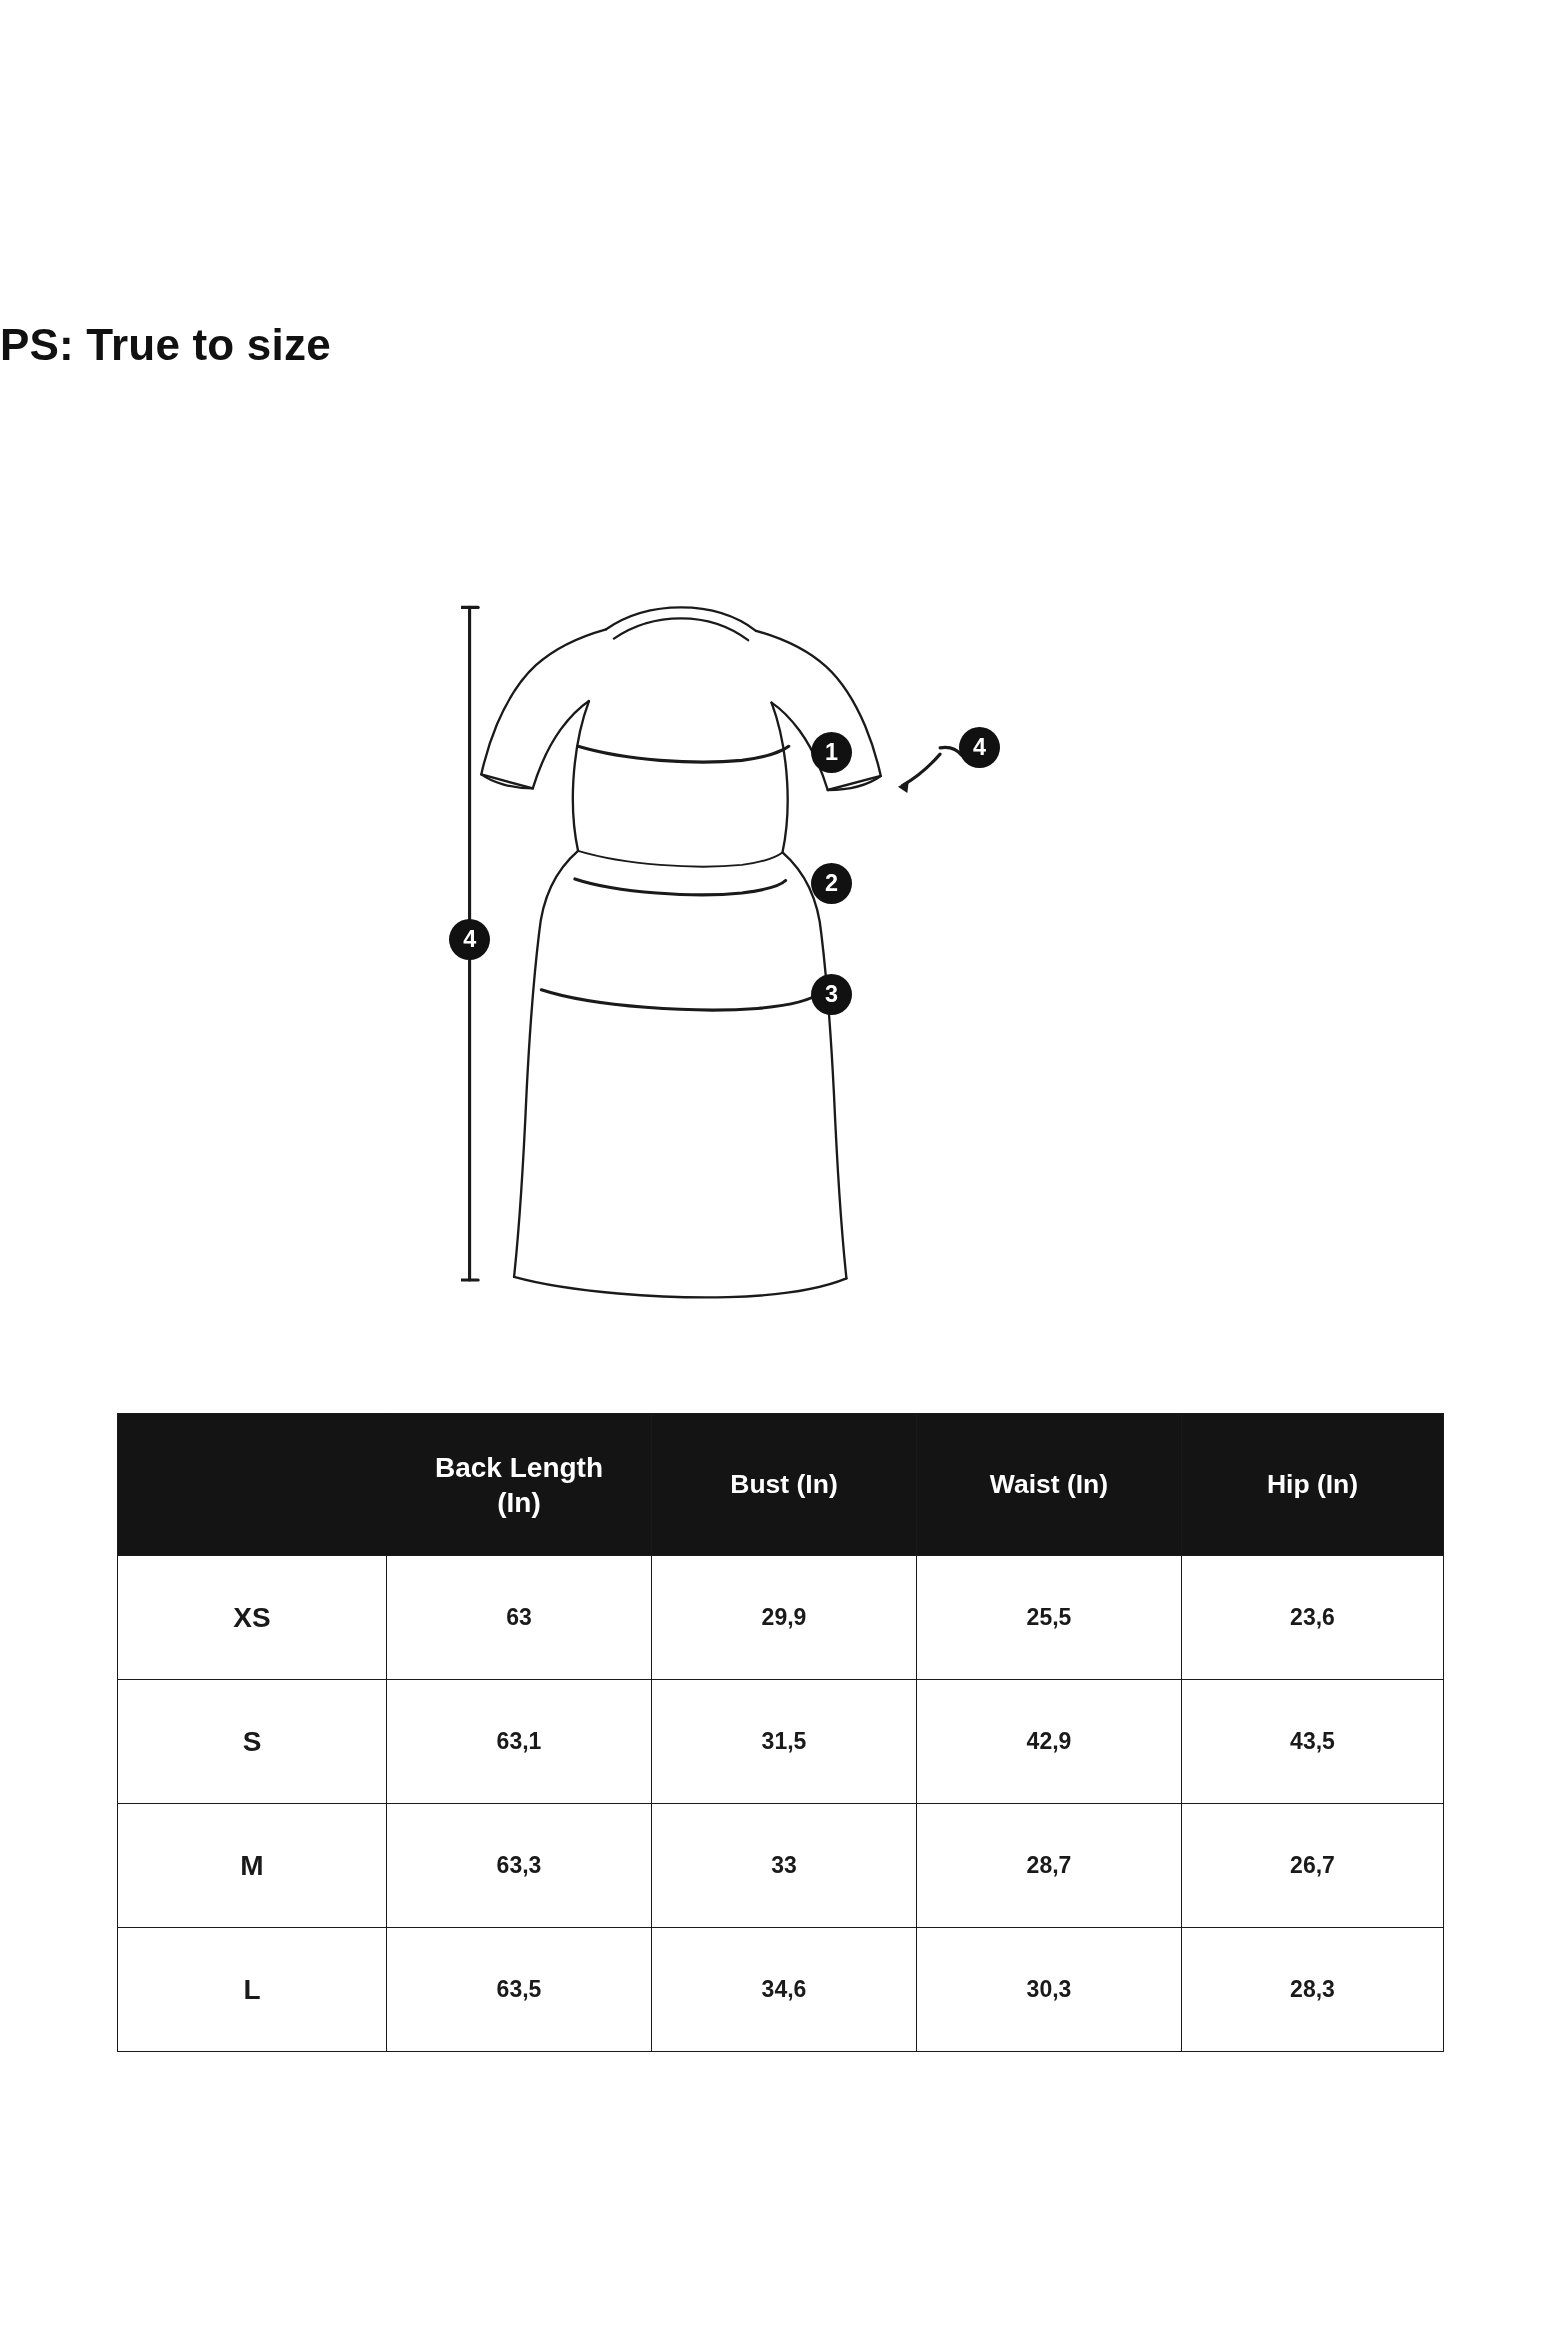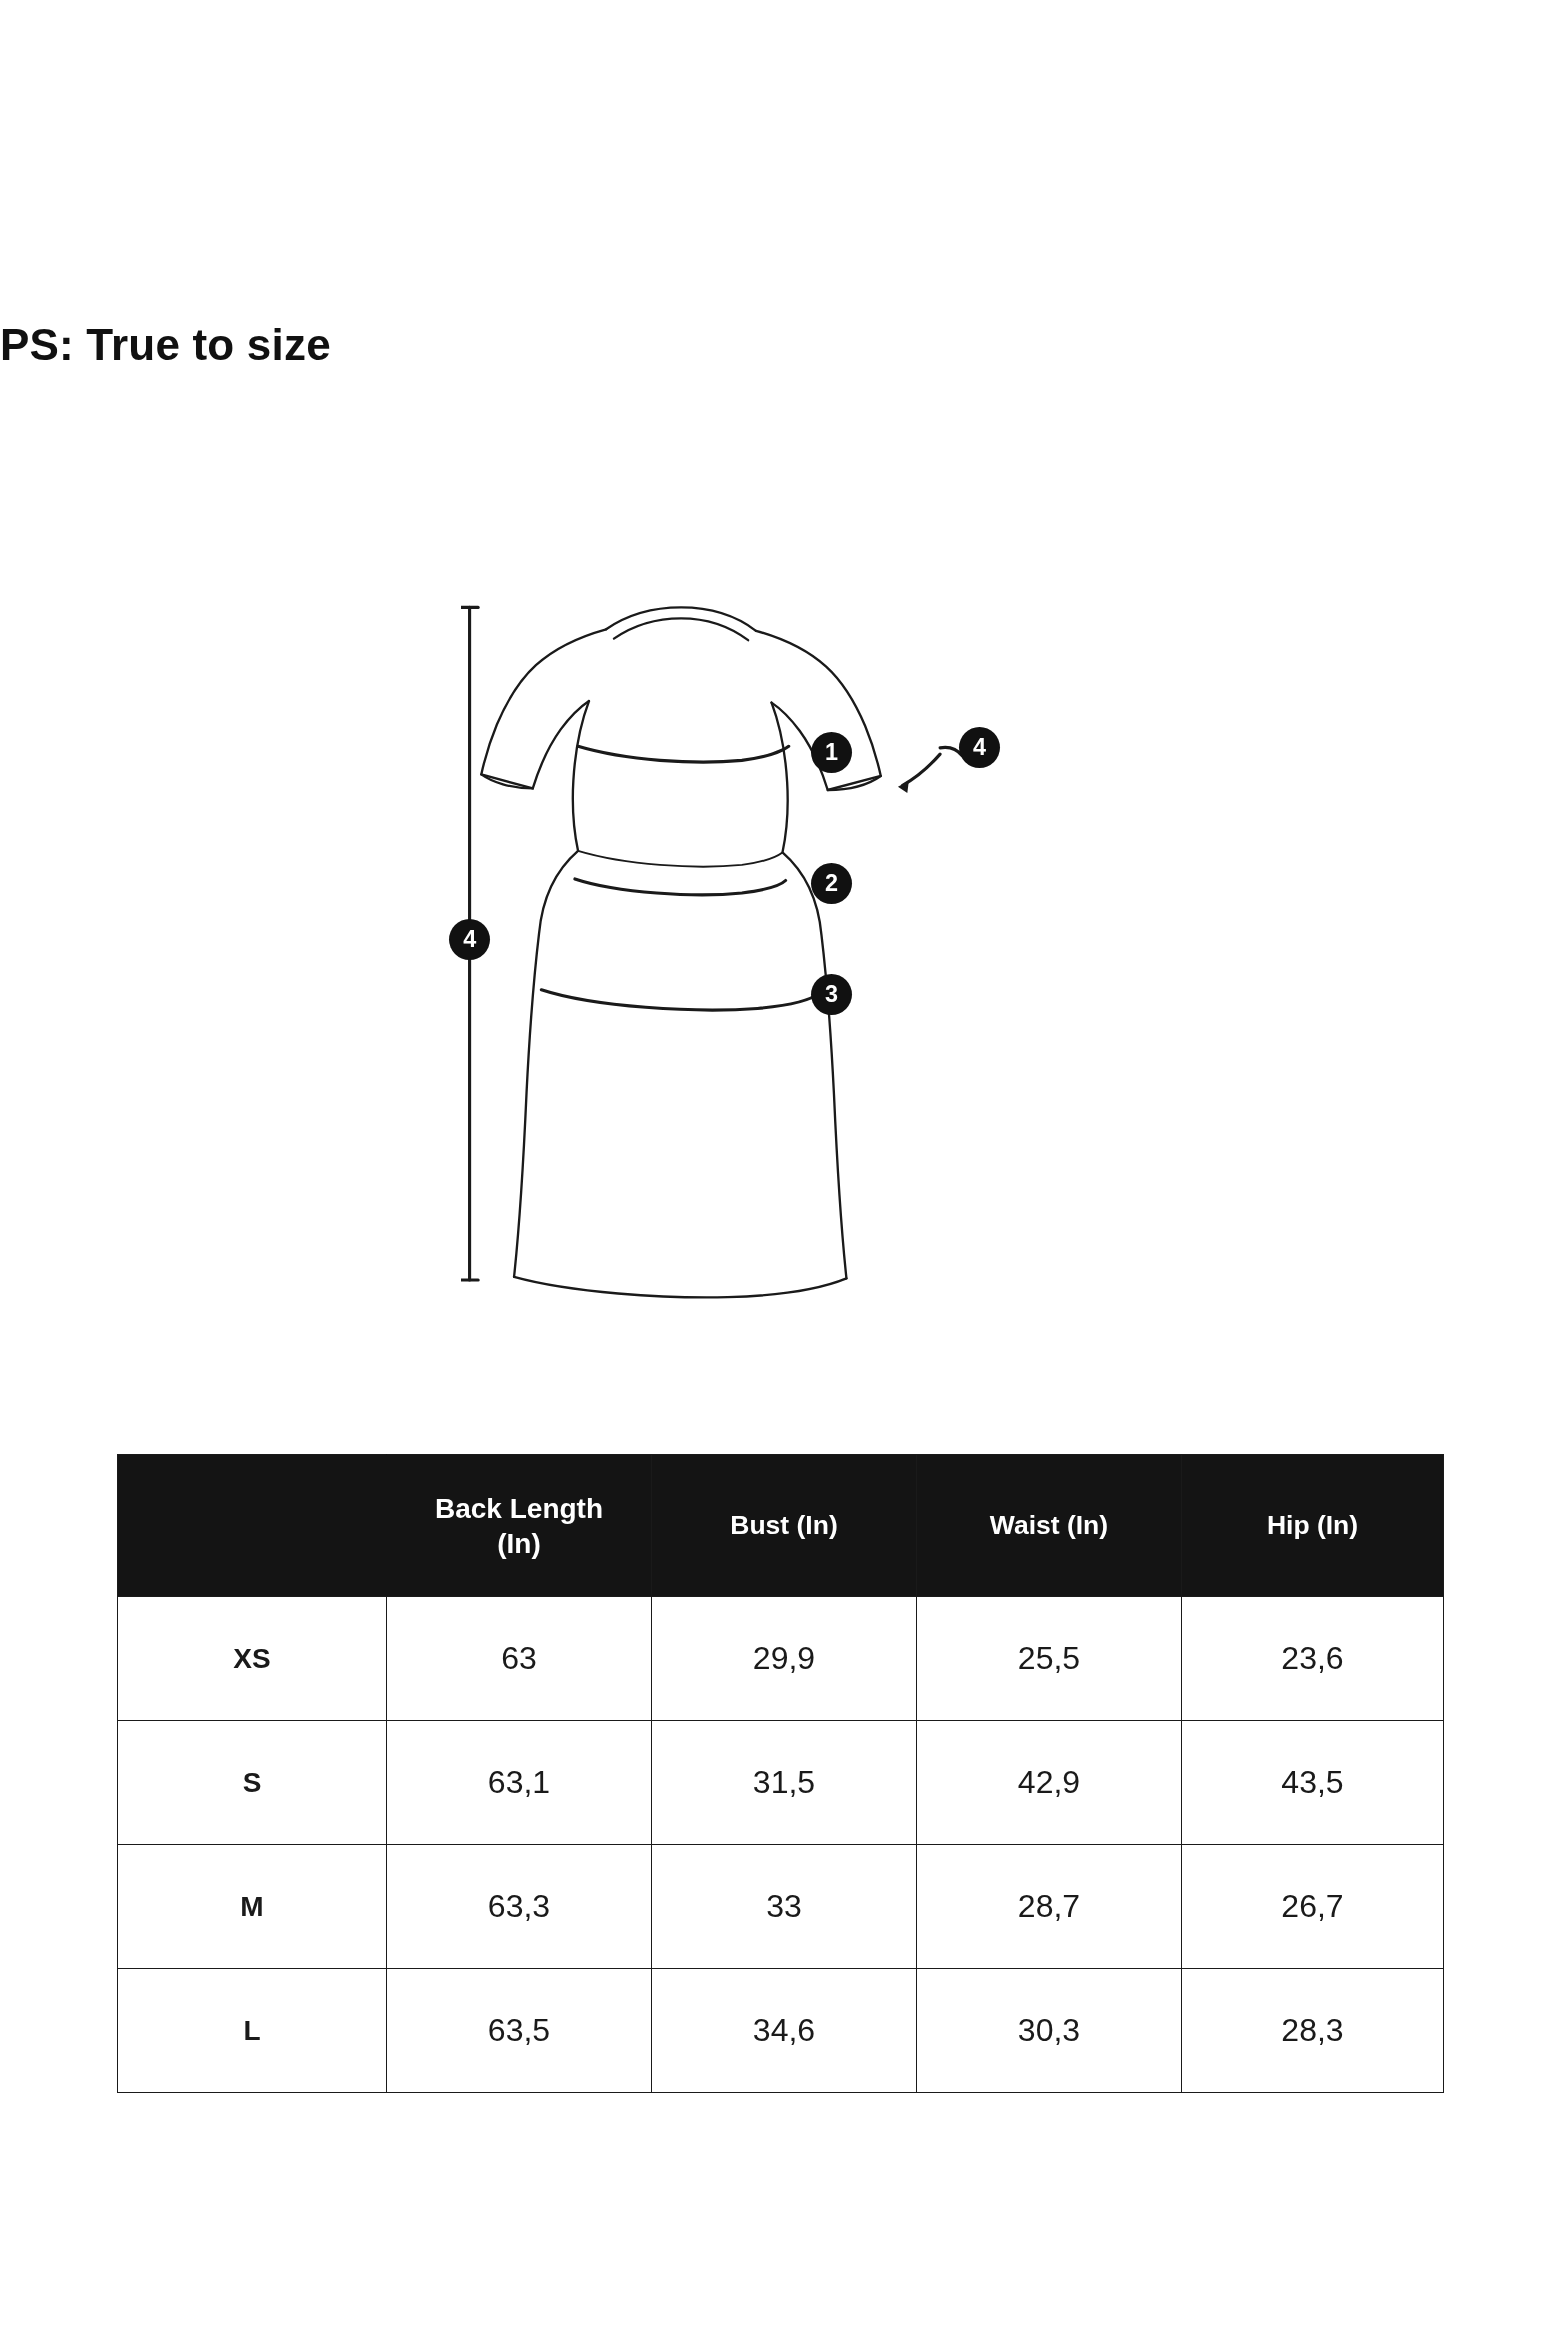--- a/index.html
+++ b/index.html
@@ -71,21 +71,21 @@
   .m1 { left: 350px; top: 139px; }
   .m2 { left: 350px; top: 270px; }
   .m3 { left: 350px; top: 381px; }
   .m4-sleeve { left: 498px; top: 134px; }
   .m4-length { left: -11.7px; top: 326px; }
 
   
   .table-wrap {
     position: absolute;
     left: 117px;
-    top: 1454px;
+    top: 1413px;
     width: 1316px;
   }
   table.size-table {
     border-collapse: collapse;
     width: 1327px;
     table-layout: fixed;
   }
   table.size-table th,
   table.size-table td {
     border: 1.6px solid #1a1a1a;
@@ -103,23 +103,24 @@
   }
   table.size-table thead th.corner {
     background: #141414;
     border-right-color: #141414;
   }
   table.size-table thead th.h-backlength {
     font-size: 28px;
   }
   table.size-table tbody td {
     height: 121px;
-    font-size: 32px;
+    font-size: 23px;
     color: #1a1a1a;
     background: #ffffff;
+    font-weight: bold;
   }
   table.size-table tbody td.size-label {
     font-weight: bold;
     font-size: 28px;
   }
   col.c0 { width: 269px; }
   col.c1 { width: 265px; }
   col.c2 { width: 265px; }
   col.c3 { width: 265px; }
   col.c4 { width: 262px; }

